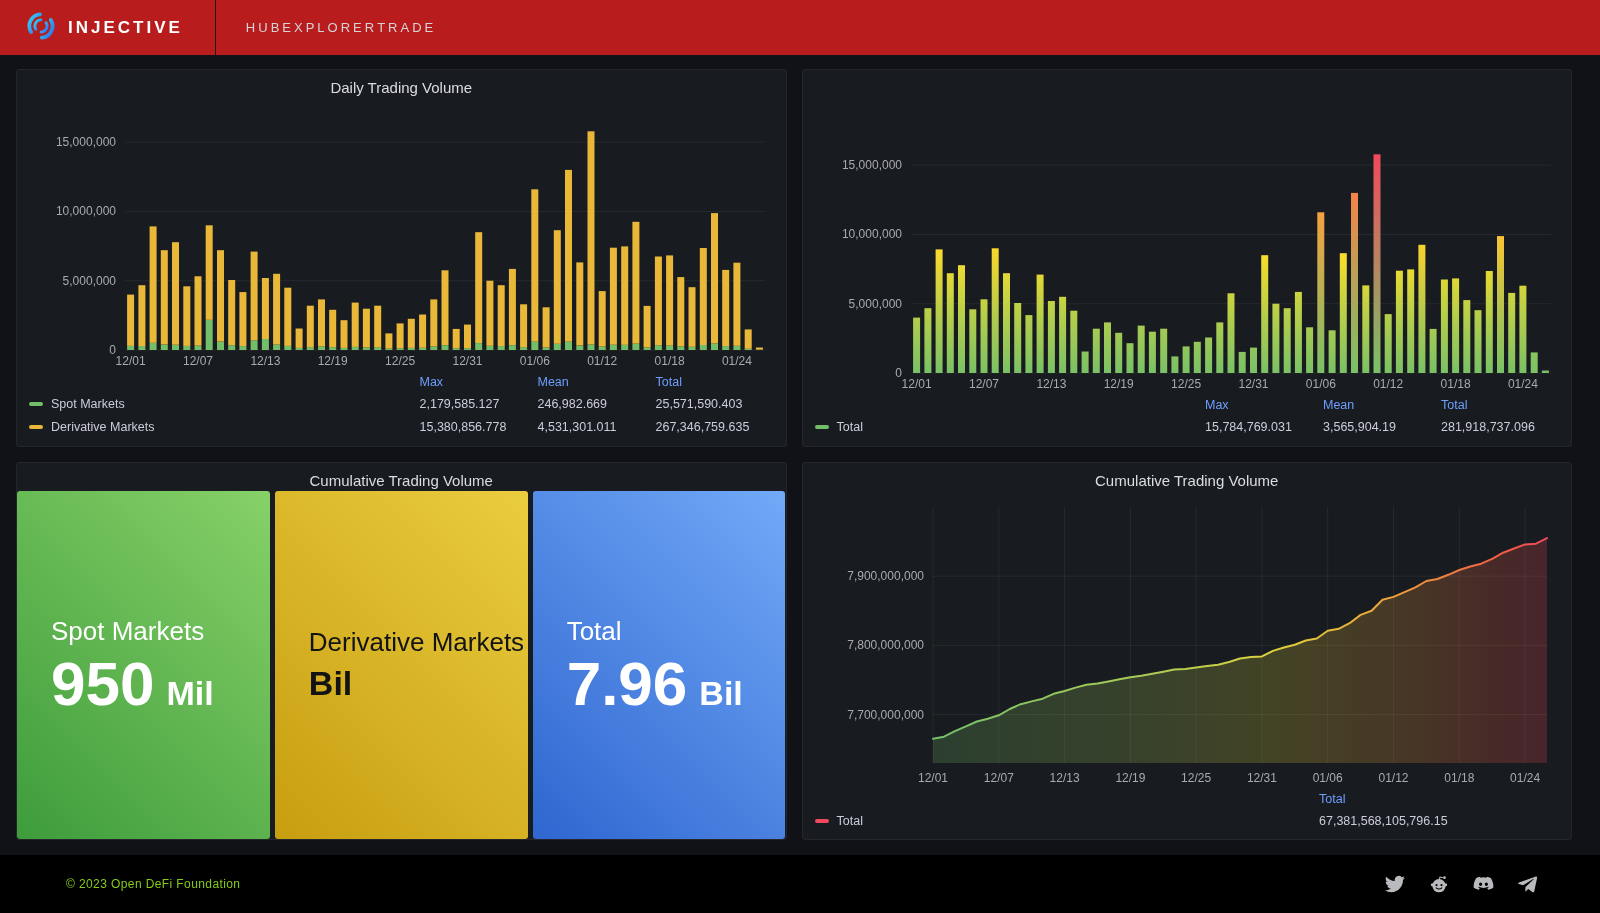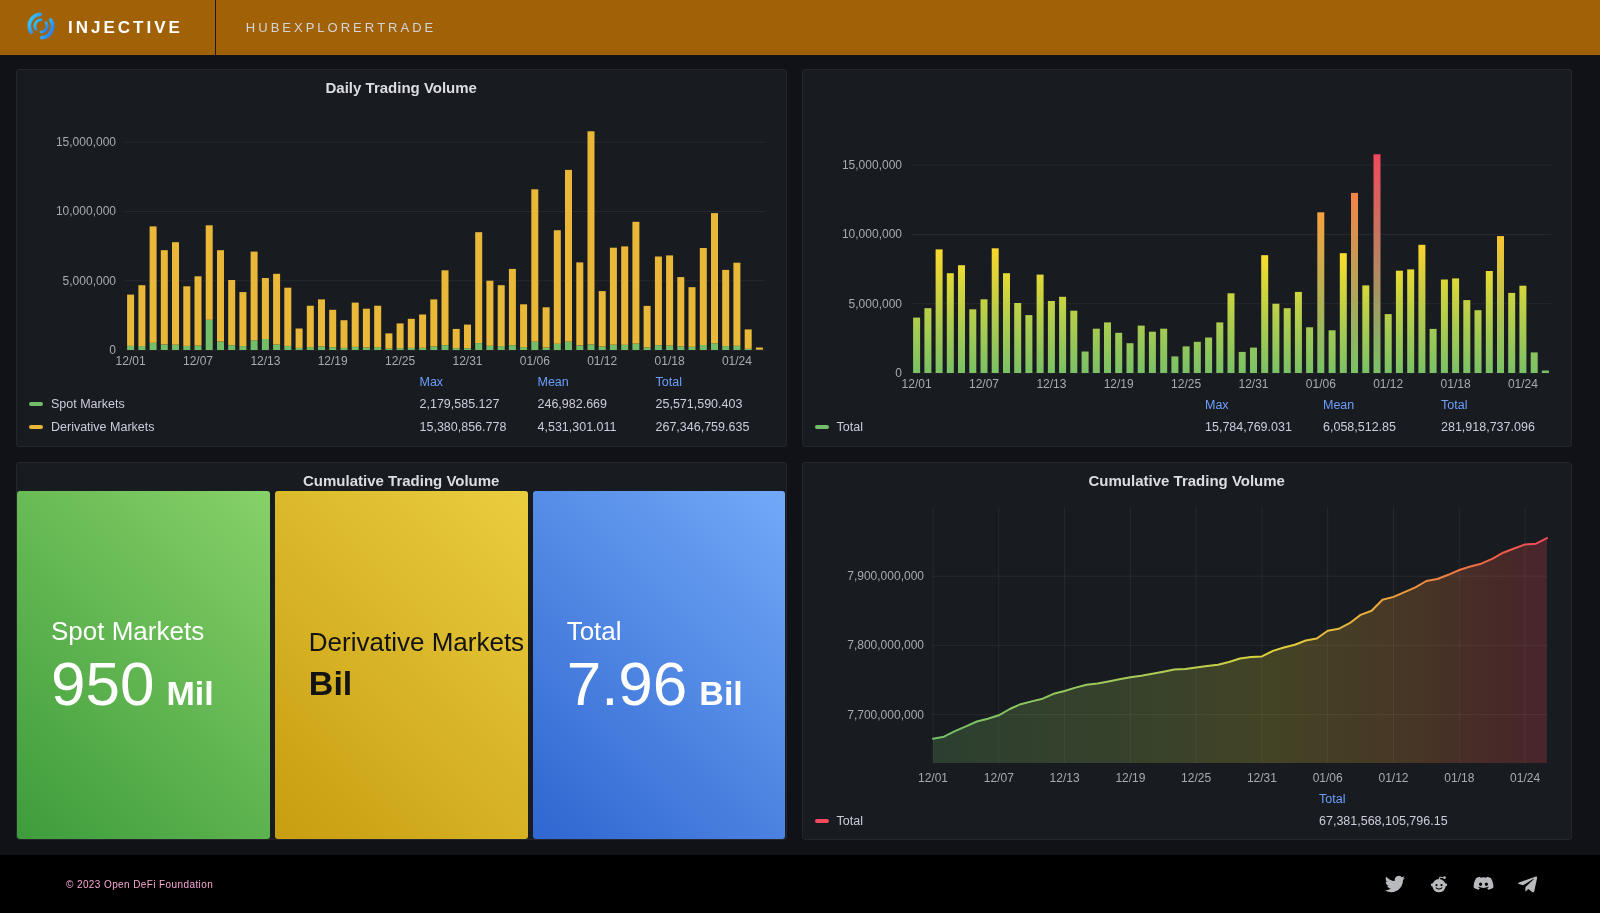--- a/index.html
+++ b/index.html
@@ -1,29 +1,29 @@
 <!DOCTYPE html>
 <html><head>
 <meta charset="utf-8">
 <style>
   *{margin:0;padding:0;box-sizing:border-box}
   html,body{width:1600px;height:913px;background:#111217;font-family:"Liberation Sans",sans-serif;color:#ccccdc;overflow:hidden}
   body{display:flex;flex-direction:column}
 
   
-  header{height:55px;background:#a16207;display:flex;align-items:center;flex:0 0 auto}
+  header{height:55px;background:#b91c1c;display:flex;align-items:center;flex:0 0 auto}
   .brand{display:flex;align-items:center;gap:12px;padding:0 32px 0 26px;height:100%;border-right:1px solid #1a1b1e;text-decoration:none}
   .brand-text{color:#fff;font-size:17px;font-weight:700;letter-spacing:3px}
   nav{display:flex;align-items:center;margin-left:30px;}
   nav a{color:#d4d5d8;font-size:13px;letter-spacing:3px;text-decoration:none;font-weight:500;cursor:pointer}
 
   
   main{flex:1;display:grid;grid-template-columns:1fr 1fr;gap:15px;padding:14px 28px 15px 16px}
   .panel{background:#181b1f;border:1px solid #24262b;border-radius:3px;height:378px;display:flex;flex-direction:column;overflow:hidden}
-  .panel-title{font-size:15px;font-weight:700;color:#dcdde2;text-align:center;padding:9px 0 2px;flex:0 0 auto}
+  .panel-title{font-size:15px;font-weight:400;color:#dcdde2;text-align:center;padding:9px 0 2px;flex:0 0 auto}
   .chart-area{flex:1 1 auto;display:flex;align-items:flex-end;justify-content:center;padding:0 4px}
   svg.chart{display:block}
   .tick{fill:#a8aab0;font-size:12px;font-family:"Liberation Sans",sans-serif}
   .grid{stroke:rgba(204,204,220,.08);stroke-width:1}
 
   
   .legend{flex:0 0 auto;padding:2px 12px 8px;font-size:12.5px}
   .legend-head,.legend-row{display:flex;align-items:center;height:23px}
   .legend-head{height:20px}
   .legend-spacer{flex:1}
@@ -35,26 +35,26 @@
   .series-name{color:#ccccdc;cursor:pointer}
 
   
   .cards{flex:1;display:flex;gap:5px}
   .card{flex:1;border-radius:3px;display:flex;flex-direction:column;justify-content:center;padding-left:34px}
   .card--green{background:linear-gradient(45deg,#3e9c3c,#87d168);color:#fff}
   .card--yellow{background:linear-gradient(45deg,#c79e10,#eacd3f);color:#131313}
   .card--blue{background:linear-gradient(45deg,#2f66d0,#72a9f7);color:#fff}
   .card-label{font-size:26px;margin-bottom:6px;font-weight:400}
   .card-value{display:flex;align-items:baseline;gap:12px}
-  .card-num{font-size:62px;font-weight:400;line-height:1}
+  .card-num{font-size:62px;font-weight:700;line-height:1}
   .card-unit{font-size:34px;font-weight:700}
 
   
   footer{height:58px;background:#000;display:flex;align-items:center;justify-content:space-between;padding:0 62px 0 66px;flex:0 0 auto}
-  .copyright{color:#f9a8d4;font-size:10px;letter-spacing:.4px}
+  .copyright{color:#84cc16;font-size:12px;letter-spacing:.4px}
   .social{display:flex;gap:24px;align-items:center}
   .social a{display:block;cursor:pointer}
   .social svg{display:block}
 </style>
 </head>
 <body>
 
 <header>
   <a class="brand">
     <span>
@@ -569,21 +569,21 @@
         <span class="legend-col head">Max</span>
         <span class="legend-col head">Mean</span>
         <span class="legend-col head">Total</span>
       </div>
       <div class="legend-row">
         <span class="series-wrap">
           <span class="marker" style="background: rgb(115, 191, 105);"></span>
           <span class="series-name">Total</span>
         </span>
         <span class="legend-col">15,784,769.031</span>
-        <span class="legend-col">6,058,512.85</span>
+        <span class="legend-col">3,565,904.19</span>
         <span class="legend-col">281,918,737.096</span>
       </div>
     </div>
   </section>
 
   <section class="panel">
     <h2 class="panel-title">Cumulative Trading Volume</h2>
     <div class="cards">
       <div class="card card--green">
         <div class="card-label">Spot Markets</div>

